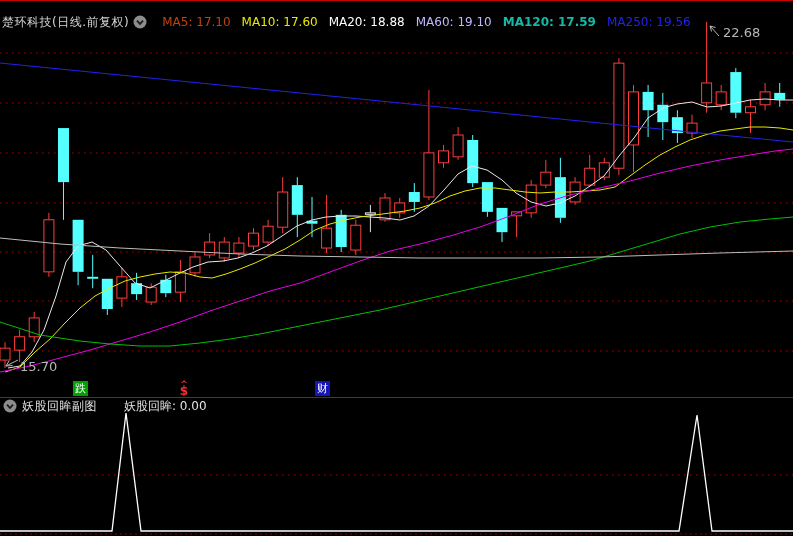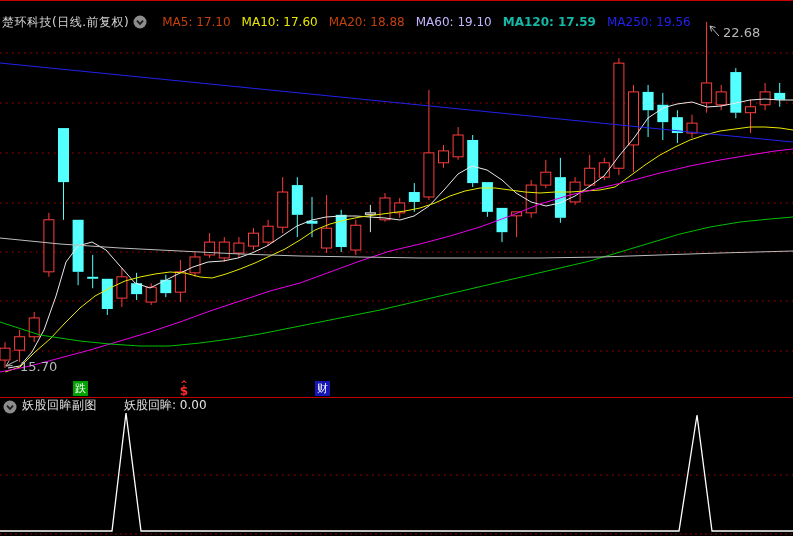--- a/index.html
+++ b/index.html
@@ -6,21 +6,21 @@
   #app{position:relative;width:793px;height:536px;background:#000;overflow:hidden;
        font-family:"DejaVu Sans","Liberation Sans",sans-serif;}
   #chart-svg{position:absolute;left:0;top:0;}
   .topline{position:absolute;left:0;top:0;width:793px;height:1px;background:#c80000;}
   .sep{position:absolute;left:0;top:397px;width:793px;height:1px;background:#c80000;}
   .header{position:absolute;left:2px;top:14px;height:16px;display:flex;align-items:center;
           font-size:12px;white-space:nowrap;z-index:5;}
   .header .title{color:#d6d6d6;font-size:12px;letter-spacing:.5px;}
   .icon-circle{display:inline-flex;align-items:center;justify-content:center;margin:0 4px;}
   .ma{margin-left:11px;}
-  .subheader{position:absolute;left:3px;top:398px;height:16px;display:flex;align-items:flex-end;
+  .subheader{position:absolute;left:3px;top:398px;height:16px;display:flex;align-items:center;
              font-size:12px;color:#e2e2e2;white-space:nowrap;z-index:5;}
   .subheader .sub-title{margin-left:5px;letter-spacing:.5px;}
   .subheader .sub-value{margin-left:27px;}
   .badge{position:absolute;top:381px;width:15px;height:15px;font-size:11px;line-height:15px;
          text-align:center;color:#fff;z-index:4;}
   .sellmark{position:absolute;top:381px;width:14px;height:16px;display:flex;flex-direction:column;
             align-items:center;z-index:4;color:#ff2a2a;font-weight:bold;}
   .sellmark .caret{font-size:9px;line-height:6px;height:5px;}
   .sellmark .dollar{font-size:12px;line-height:11px;}
 </style>
@@ -225,21 +225,21 @@
   <div class="header">
     <span class="title">楚环科技(日线.前复权)</span>
     <span class="icon-circle">
       <svg width="14" height="14">
           <circle cx="7" cy="7" r="6.5" fill="#8d8d8d"></circle>
         <path d="M4 5.6 L7 9 L10 5.6" stroke="#1a1a1a" stroke-width="1.8" fill="none"></path>
         </svg>
     </span>
     <span class="ma" style="color: #c2410c;">MA5: 17.10</span>
     <span class="ma" style="color: rgb(232, 232, 0);">MA10: 17.60</span>
-    <span class="ma" style="color: #c2410c;">MA20: 18.88</span>
+    <span class="ma" style="color: #ffffff;">MA20: 18.88</span>
     <span class="ma" style="color: #c4b5fd;">MA60: 19.10</span>
     <span class="ma" style="color: #14b8a6; font-weight: bold;">MA120: 17.59</span>
     <span class="ma" style="color: rgb(34, 34, 238);">MA250: 19.56</span>
   </div>
 
   <div class="badge" id="badge-fall" style="left: 73px; background: rgb(0, 160, 0); color: rgb(255, 255, 255);">跌</div>
   <div class="sellmark" id="sell-mark" style="left: 177px; color: rgb(255, 42, 42);">
     <span class="caret">^</span>
     <span class="dollar">$</span>
   </div>

